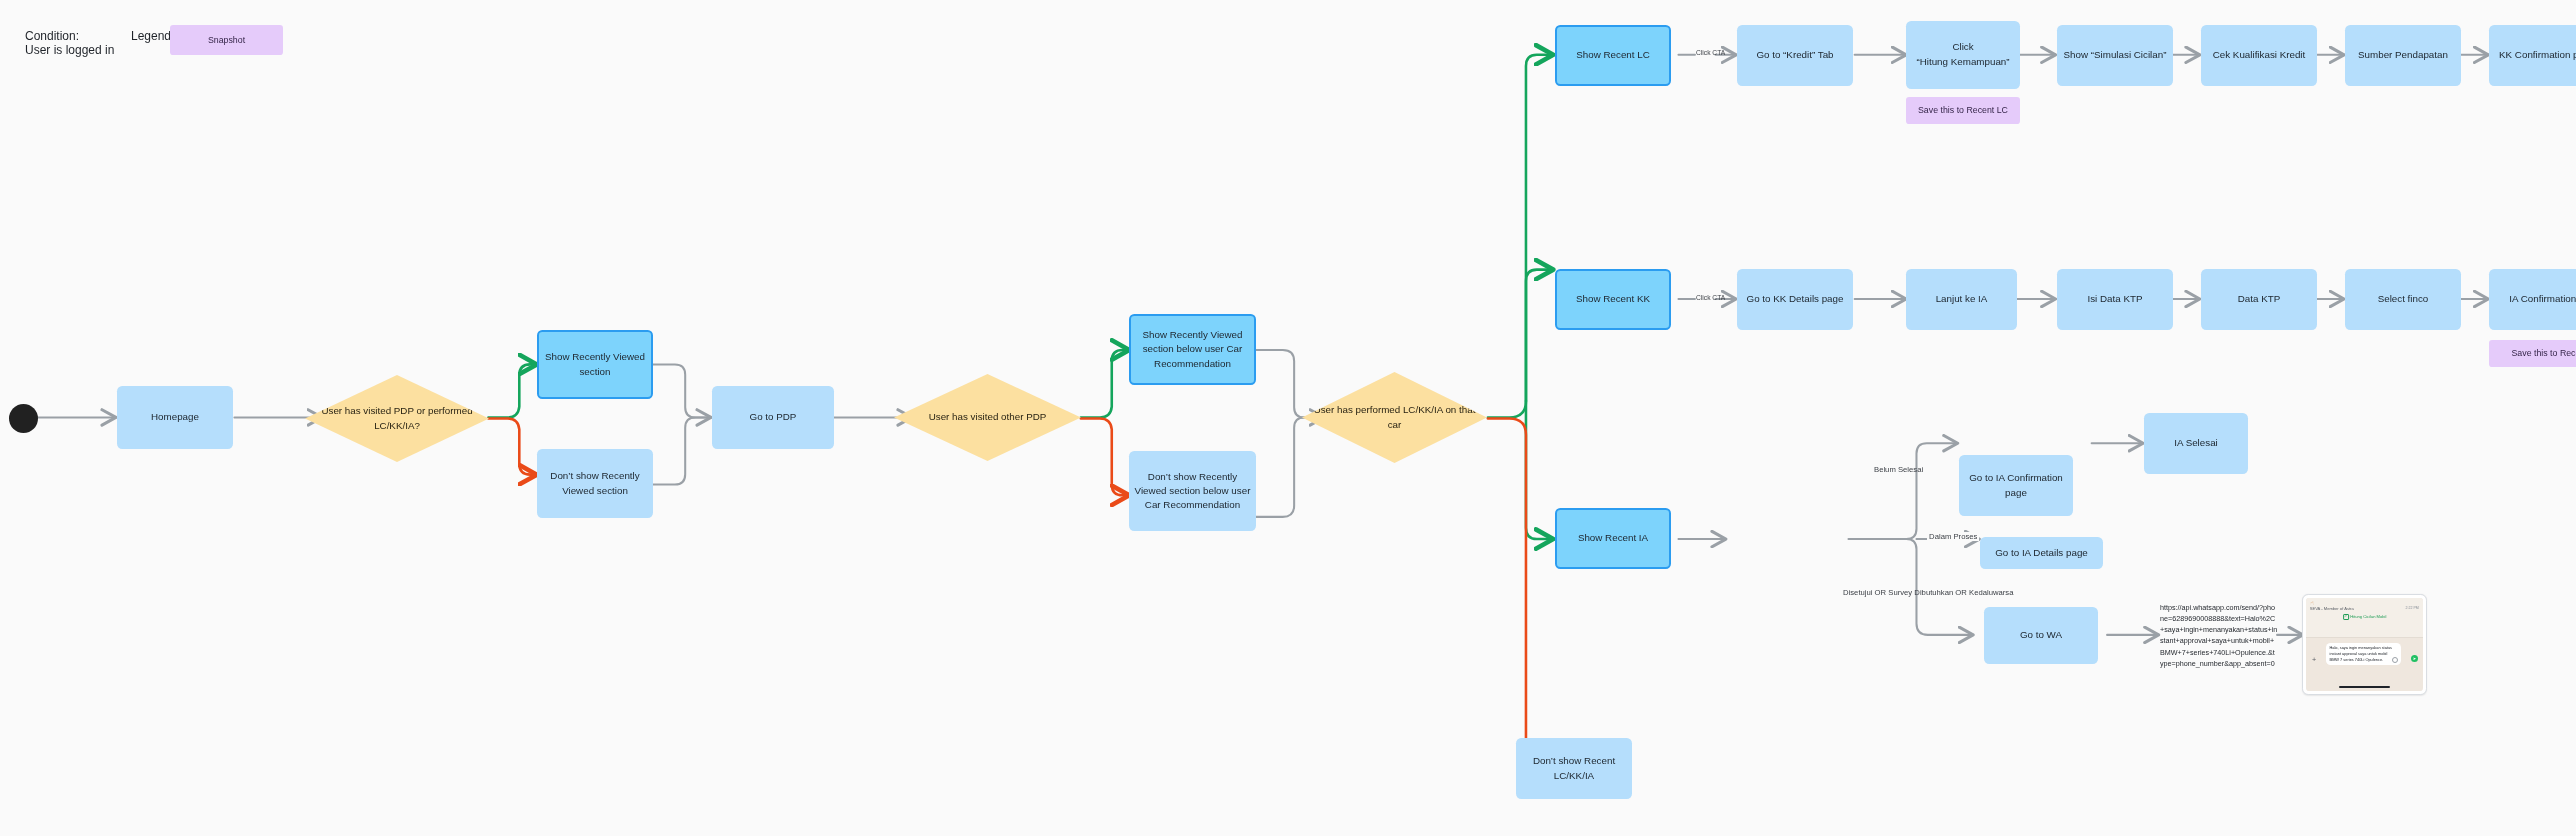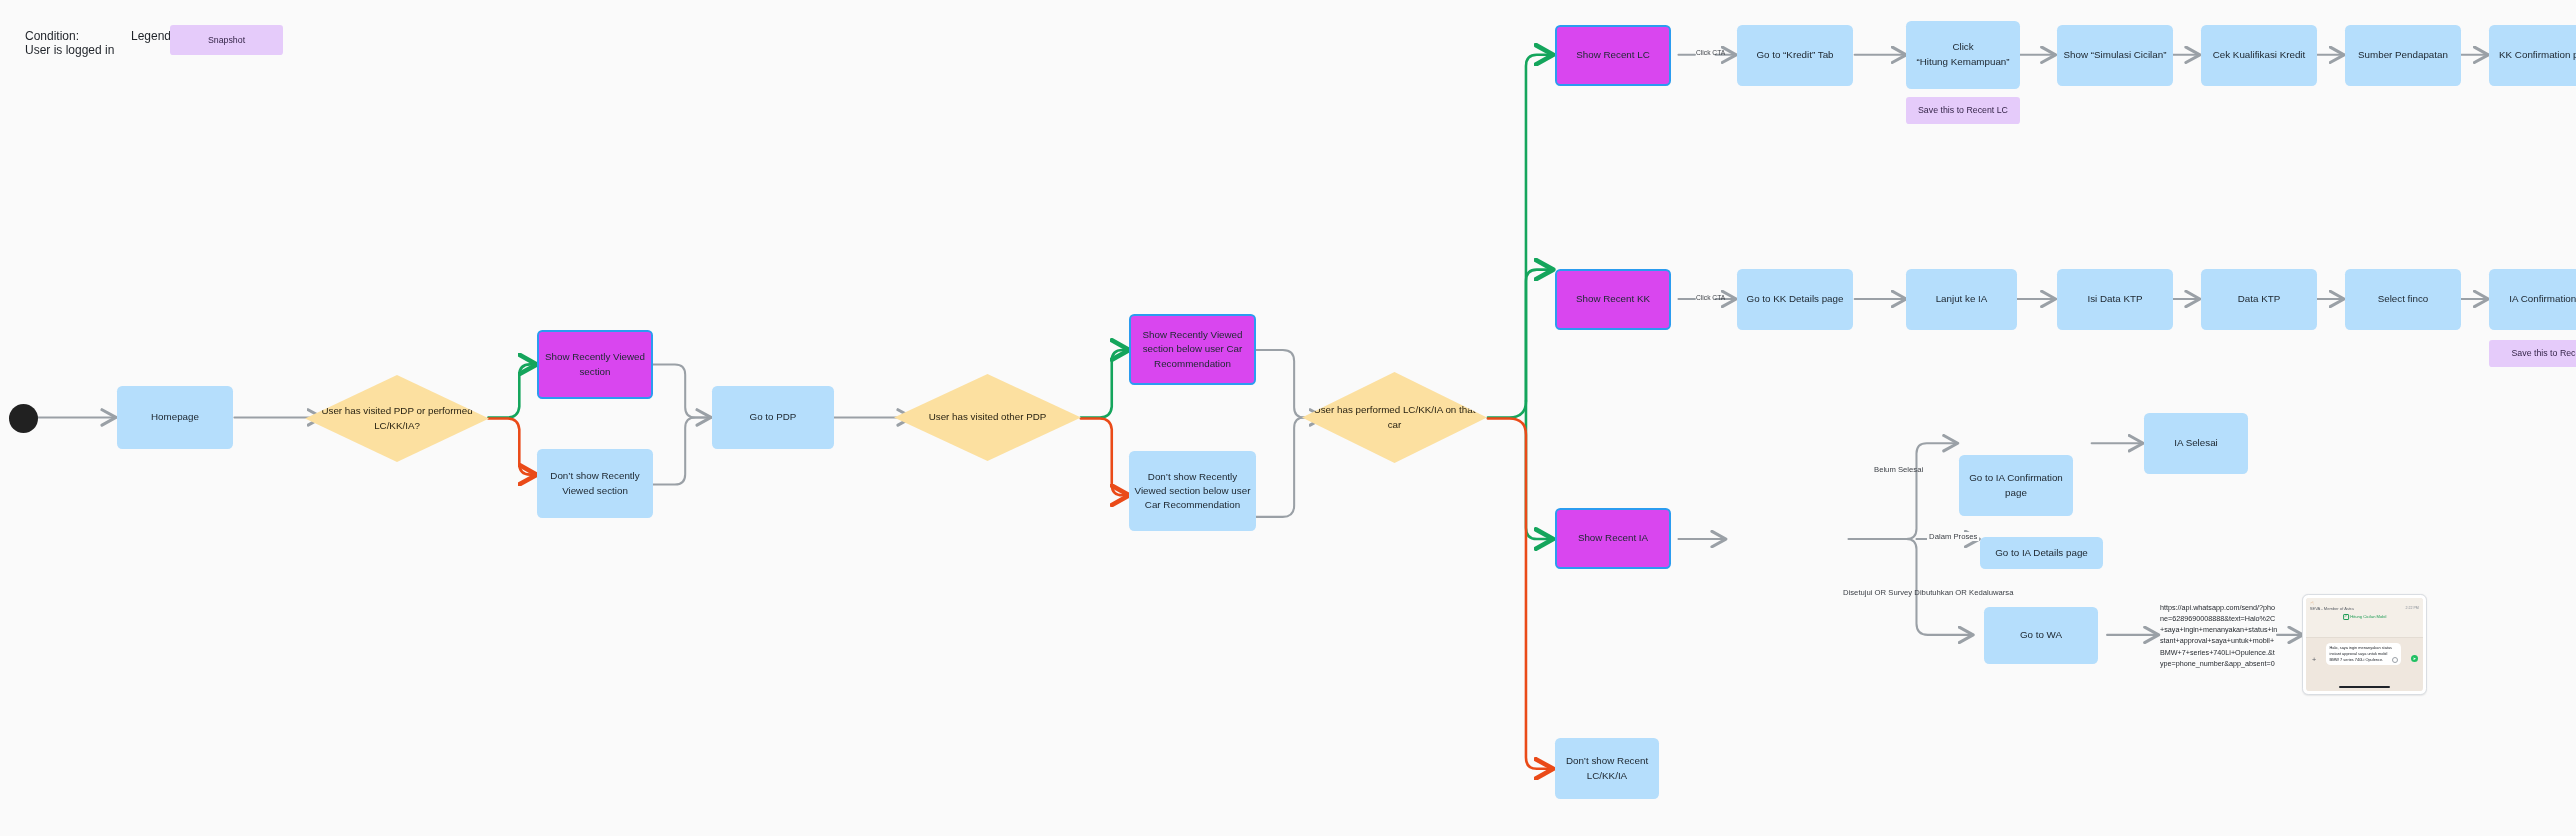--- a/index.html
+++ b/index.html
@@ -22,21 +22,21 @@
     line-height:1.45;
     border-radius:5.2px;
     padding:2.1px 4.1px;
   }
   .proc{
     background:#B5DEFC;
     color:#202A33;
     font-size:9.8px;
   }
   .proc.hl{
-    background:#d946ef;
+    background:#7dd3fc;
     border:2.1px solid #2B9CF0;
   }
   .snap{
     background:#E5CBFA;
     color:#36264A;
     font-size:8.8px;
     border-radius:3.1px;
   }
   .dec{
     position:absolute;
@@ -287,16 +287,16 @@
       <div class="wa-plus">+</div>
       <div class="wa-bubble">
         <span>Halo, saya ingin menanyakan status instant approval saya untuk mobil BMW 7 series 740Li Opulence.</span>
         <span class="wa-emoji"></span>
       </div>
       <div class="wa-send">➤</div>
       <div class="wa-bar"></div>
     </div>
   </div>
 
-  <div class="node proc" style="left:1555px;top:738px;width:104px;height:61px;">Don’t show Recent LC/KK/IA</div>
+  <div class="node proc" style="left:1516px;top:738px;width:116px;height:61px;">Don’t show Recent LC/KK/IA</div>
 
 </div>
 
 
 </body></html>

